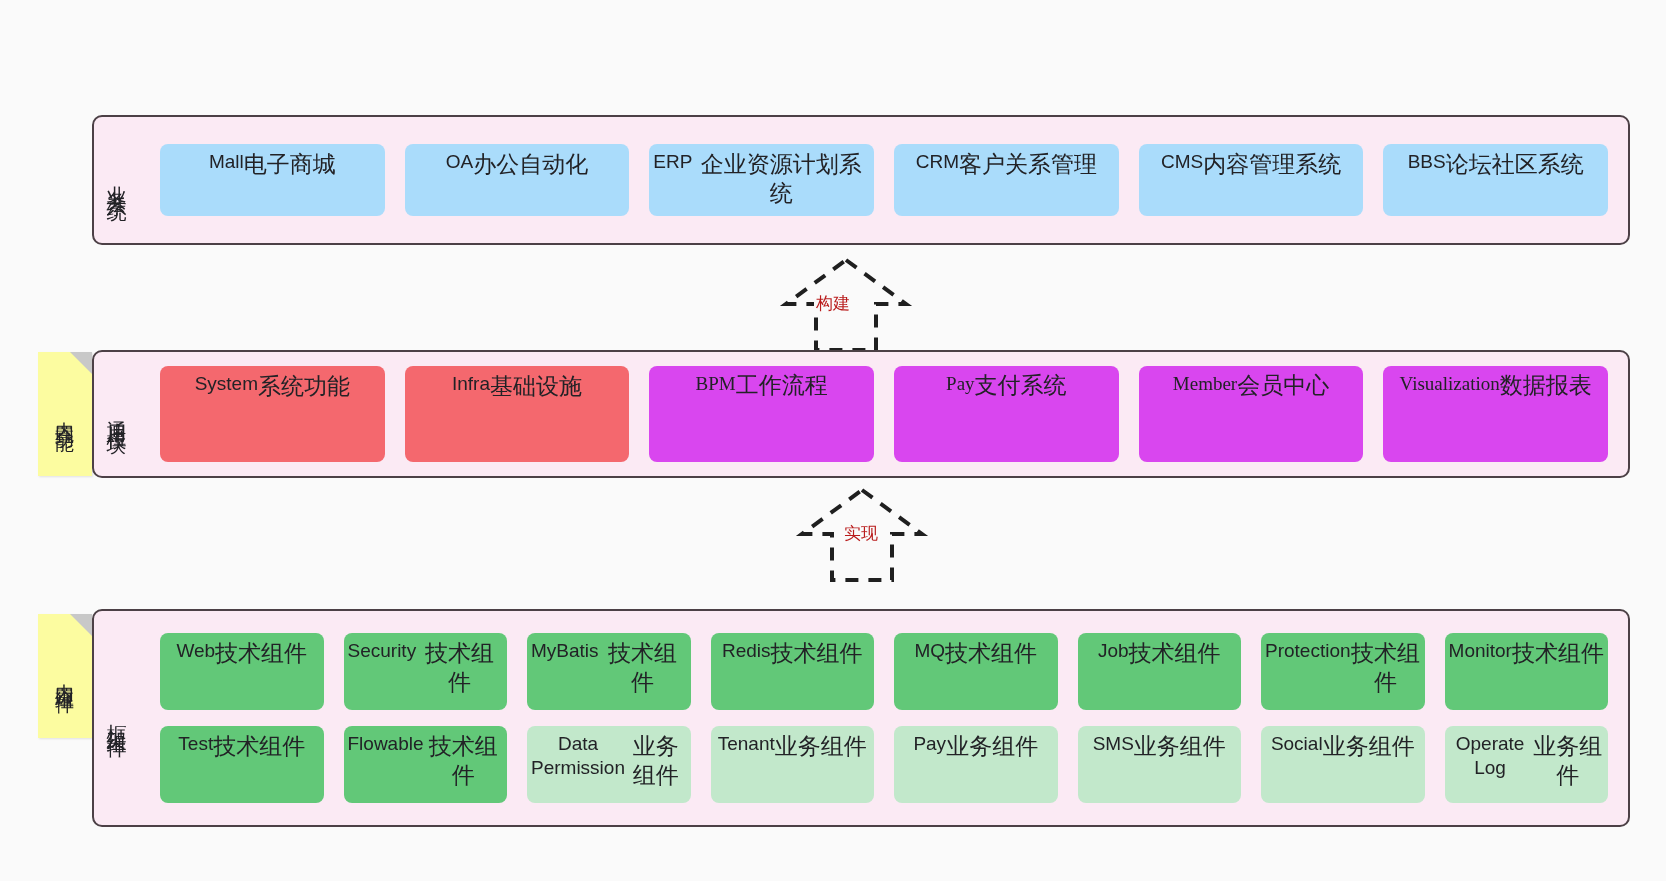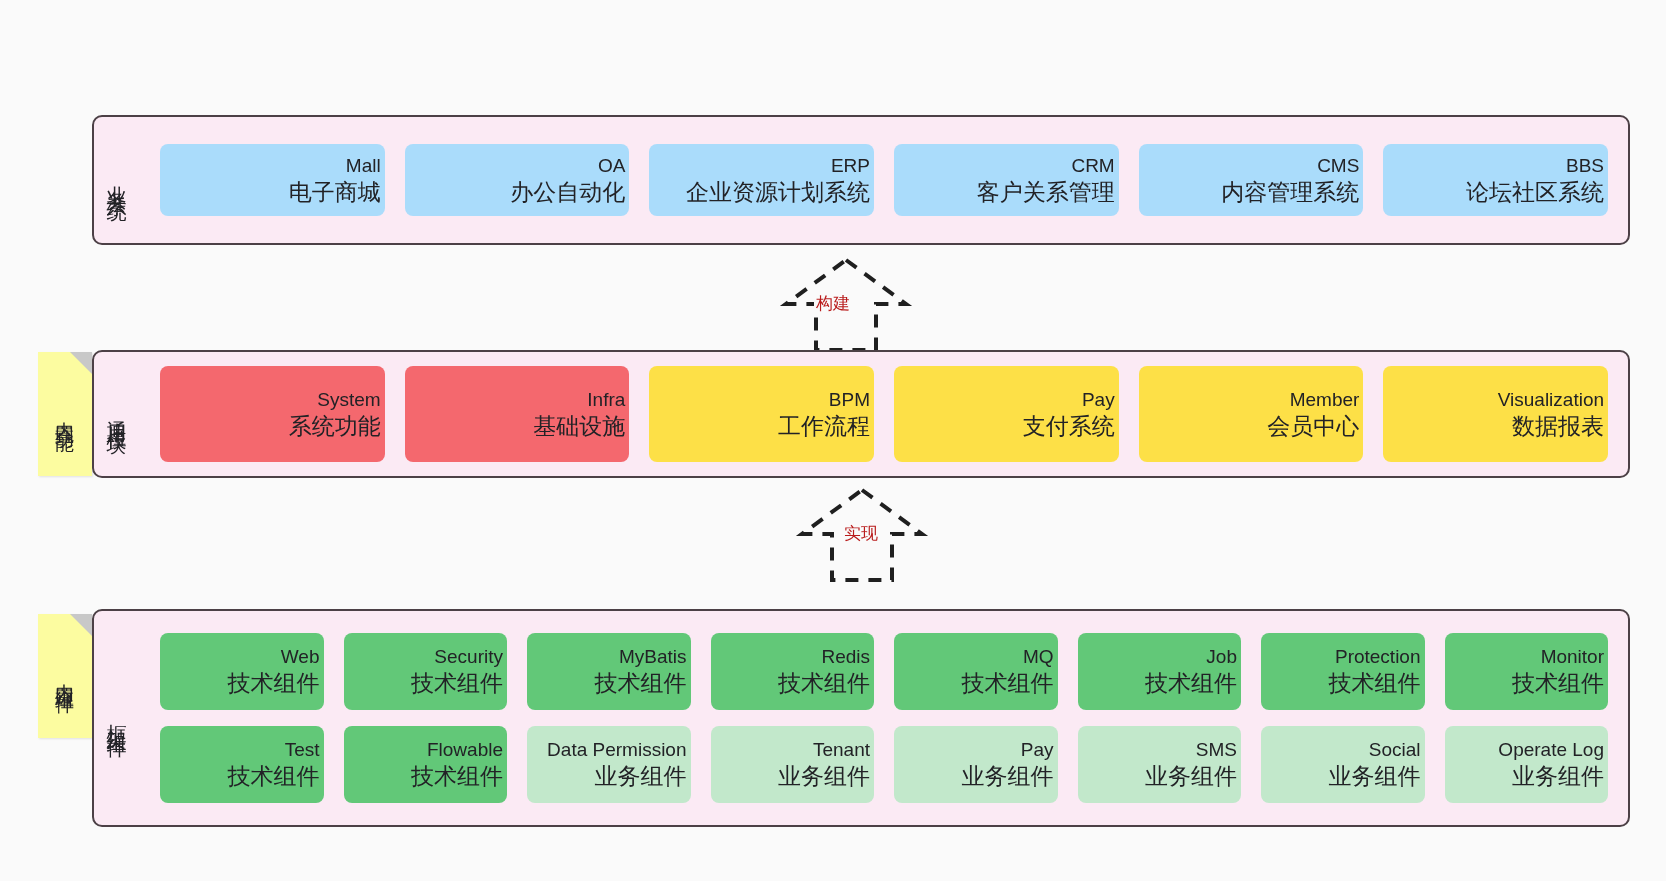--- a/index.html
+++ b/index.html
@@ -64,35 +64,35 @@
     flex-direction: row;
     gap: 20px;
   }
 
   
   .card {
     box-sizing: border-box;
     flex: 1 1 0;
     border-radius: 8px;
     display: flex;
-    flex-direction: column;
-    align-items: flex-end;
+    flex-direction: row;
+    align-items: flex-start;
     justify-content: center;
     text-align: center;
     color: #222226;
     line-height: 1.25;
     padding: 6px 4px;
     user-select: none;
   }
   .card .t1 { font-size: 19px; }
   .card .t2 { font-size: 23px; }
 
   .card.blue       { background: #aadcfb; }
   .card.red        { background: #f4686e; }
-  .card.pink       { background: #fde047; }
+  .card.pink       { background: #d946ef; font-family: Liberation Serif, serif; }
   .card.green      { background: #62c878; }
   .card.lightgreen { background: #c2e8cb; }
 
   
   #layer-business { left: 92px;  top: 115px; width: 1538px; height: 130px; }
   #layer-common   { left: 92px;  top: 350px; width: 1538px; height: 128px; }
   #layer-frame    { left: 92px;  top: 609px; width: 1538px; height: 218px; }
 
   #layer-business .card { height: 72px; }
   #layer-common   .card { height: 96px; }

